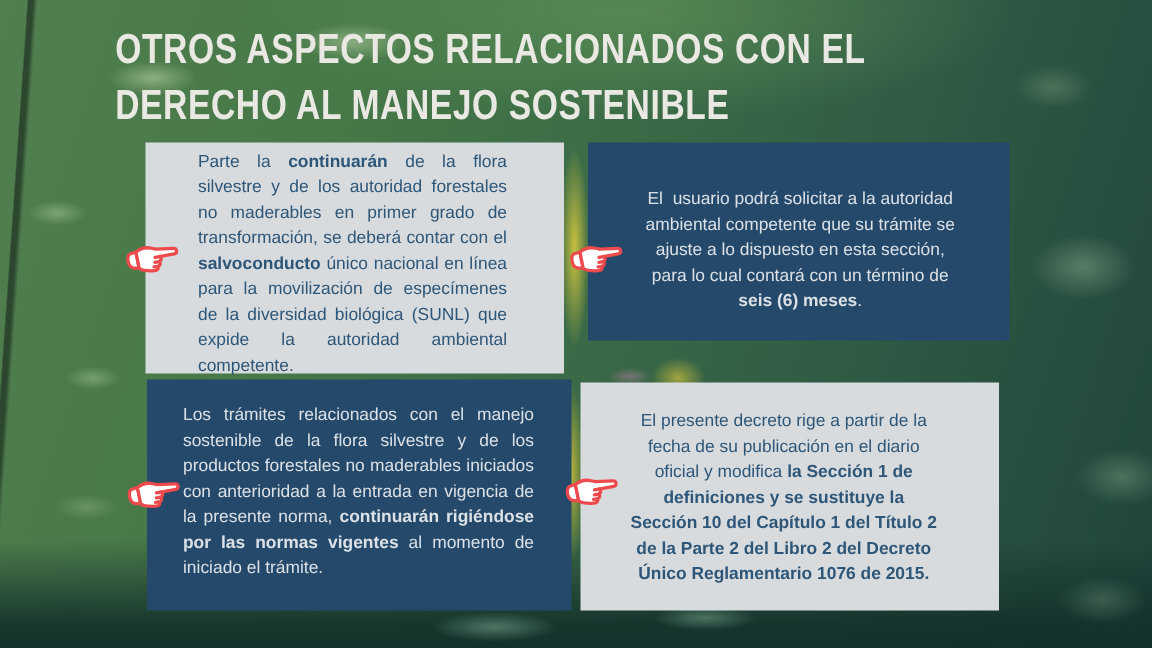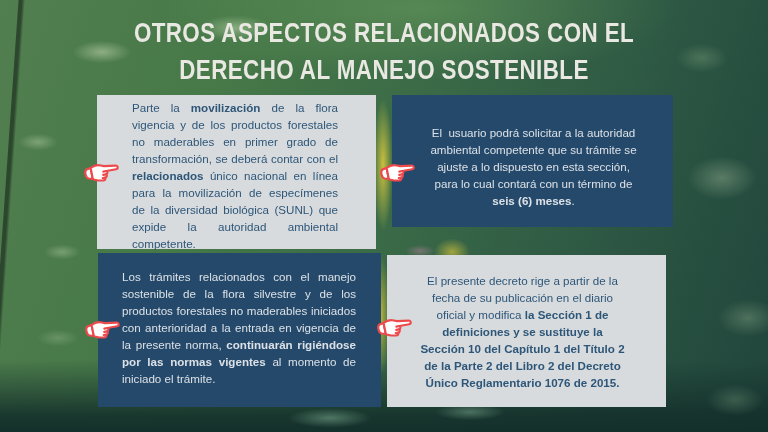--- a/index.html
+++ b/index.html
@@ -43,21 +43,21 @@
       radial-gradient(50px 12px at 470px 412px, rgba(150,200,170,.4), rgba(150,200,170,0) 70%),
       
       linear-gradient(to top, #14302b 0px, rgba(20,48,43,.9) 16px, rgba(20,48,43,0) 72px),
       
       radial-gradient(320px 90px at 420px 8px, rgba(112,162,96,.5), rgba(112,162,96,0) 80%),
       
       linear-gradient(108deg, #527f4f 0%, #467848 28%, #3b6c47 48%, #315d45 68%, #274f40 86%, #20453c 100%);
   }
   .title{
     position:absolute;top:14px;left:0;width:768px;margin:0;
-    text-align:center;color:var(--title-text);
+    color:var(--title-text);
     font-weight:700;font-size:28px;line-height:37px;letter-spacing:.5px;
   }
   .title .tline{display:block;transform:scaleX(.8);transform-origin:50% 50%;}
   .box{
     position:absolute;display:flex;align-items:center;box-sizing:border-box;
   }
   .box p{margin:0;font-size:11.6px;line-height:17px;width:100%;}
   .box p b{font-weight:700;}
   .light{background:var(--light-box);color:var(--dark-text);}
   .dark{background:var(--dark-box);color:var(--light-text);}
@@ -79,21 +79,21 @@
 
 <div class="slide">
   <div class="bg"></div>
 
   <h1 class="title">
     <span class="tline">OTROS ASPECTOS RELACIONADOS CON EL</span>
     <span class="tline">DERECHO AL MANEJO SOSTENIBLE</span>
   </h1>
 
   <section class="box light justify box1">
-    <p><span>Parte la </span><b>movilización</b><span> de la flora vigencia y de los productos forestales no maderables en primer grado de transformación, se deberá contar con el </span><b>relacionados</b><span> único nacional en línea para la movilización de especímenes de la diversidad biológica (SUNL) que expide la autoridad ambiental competente.</span></p>
+    <p><span>Parte la </span><b>continuarán</b><span> de la flora silvestre y de los autoridad forestales no maderables en primer grado de transformación, se deberá contar con el </span><b>salvoconducto</b><span> único nacional en línea para la movilización de especímenes de la diversidad biológica (SUNL) que expide la autoridad ambiental competente.</span></p>
   </section>
 
   <section class="box dark center box2">
     <p><span>El&nbsp; usuario podrá solicitar a la autoridad ambiental competente que su trámite se ajuste a lo dispuesto en esta sección, para lo cual contará con un término de </span><b>seis (6) meses</b><span>.</span></p>
   </section>
 
   <section class="box dark justify box3">
     <p><span>Los trámites relacionados con el manejo sostenible de la flora silvestre y de los productos forestales no maderables iniciados con anterioridad a la entrada en vigencia de la presente norma, </span><b>continuarán rigiéndose por las normas vigentes</b><span> al momento de iniciado el trámite.</span></p>
   </section>
 

